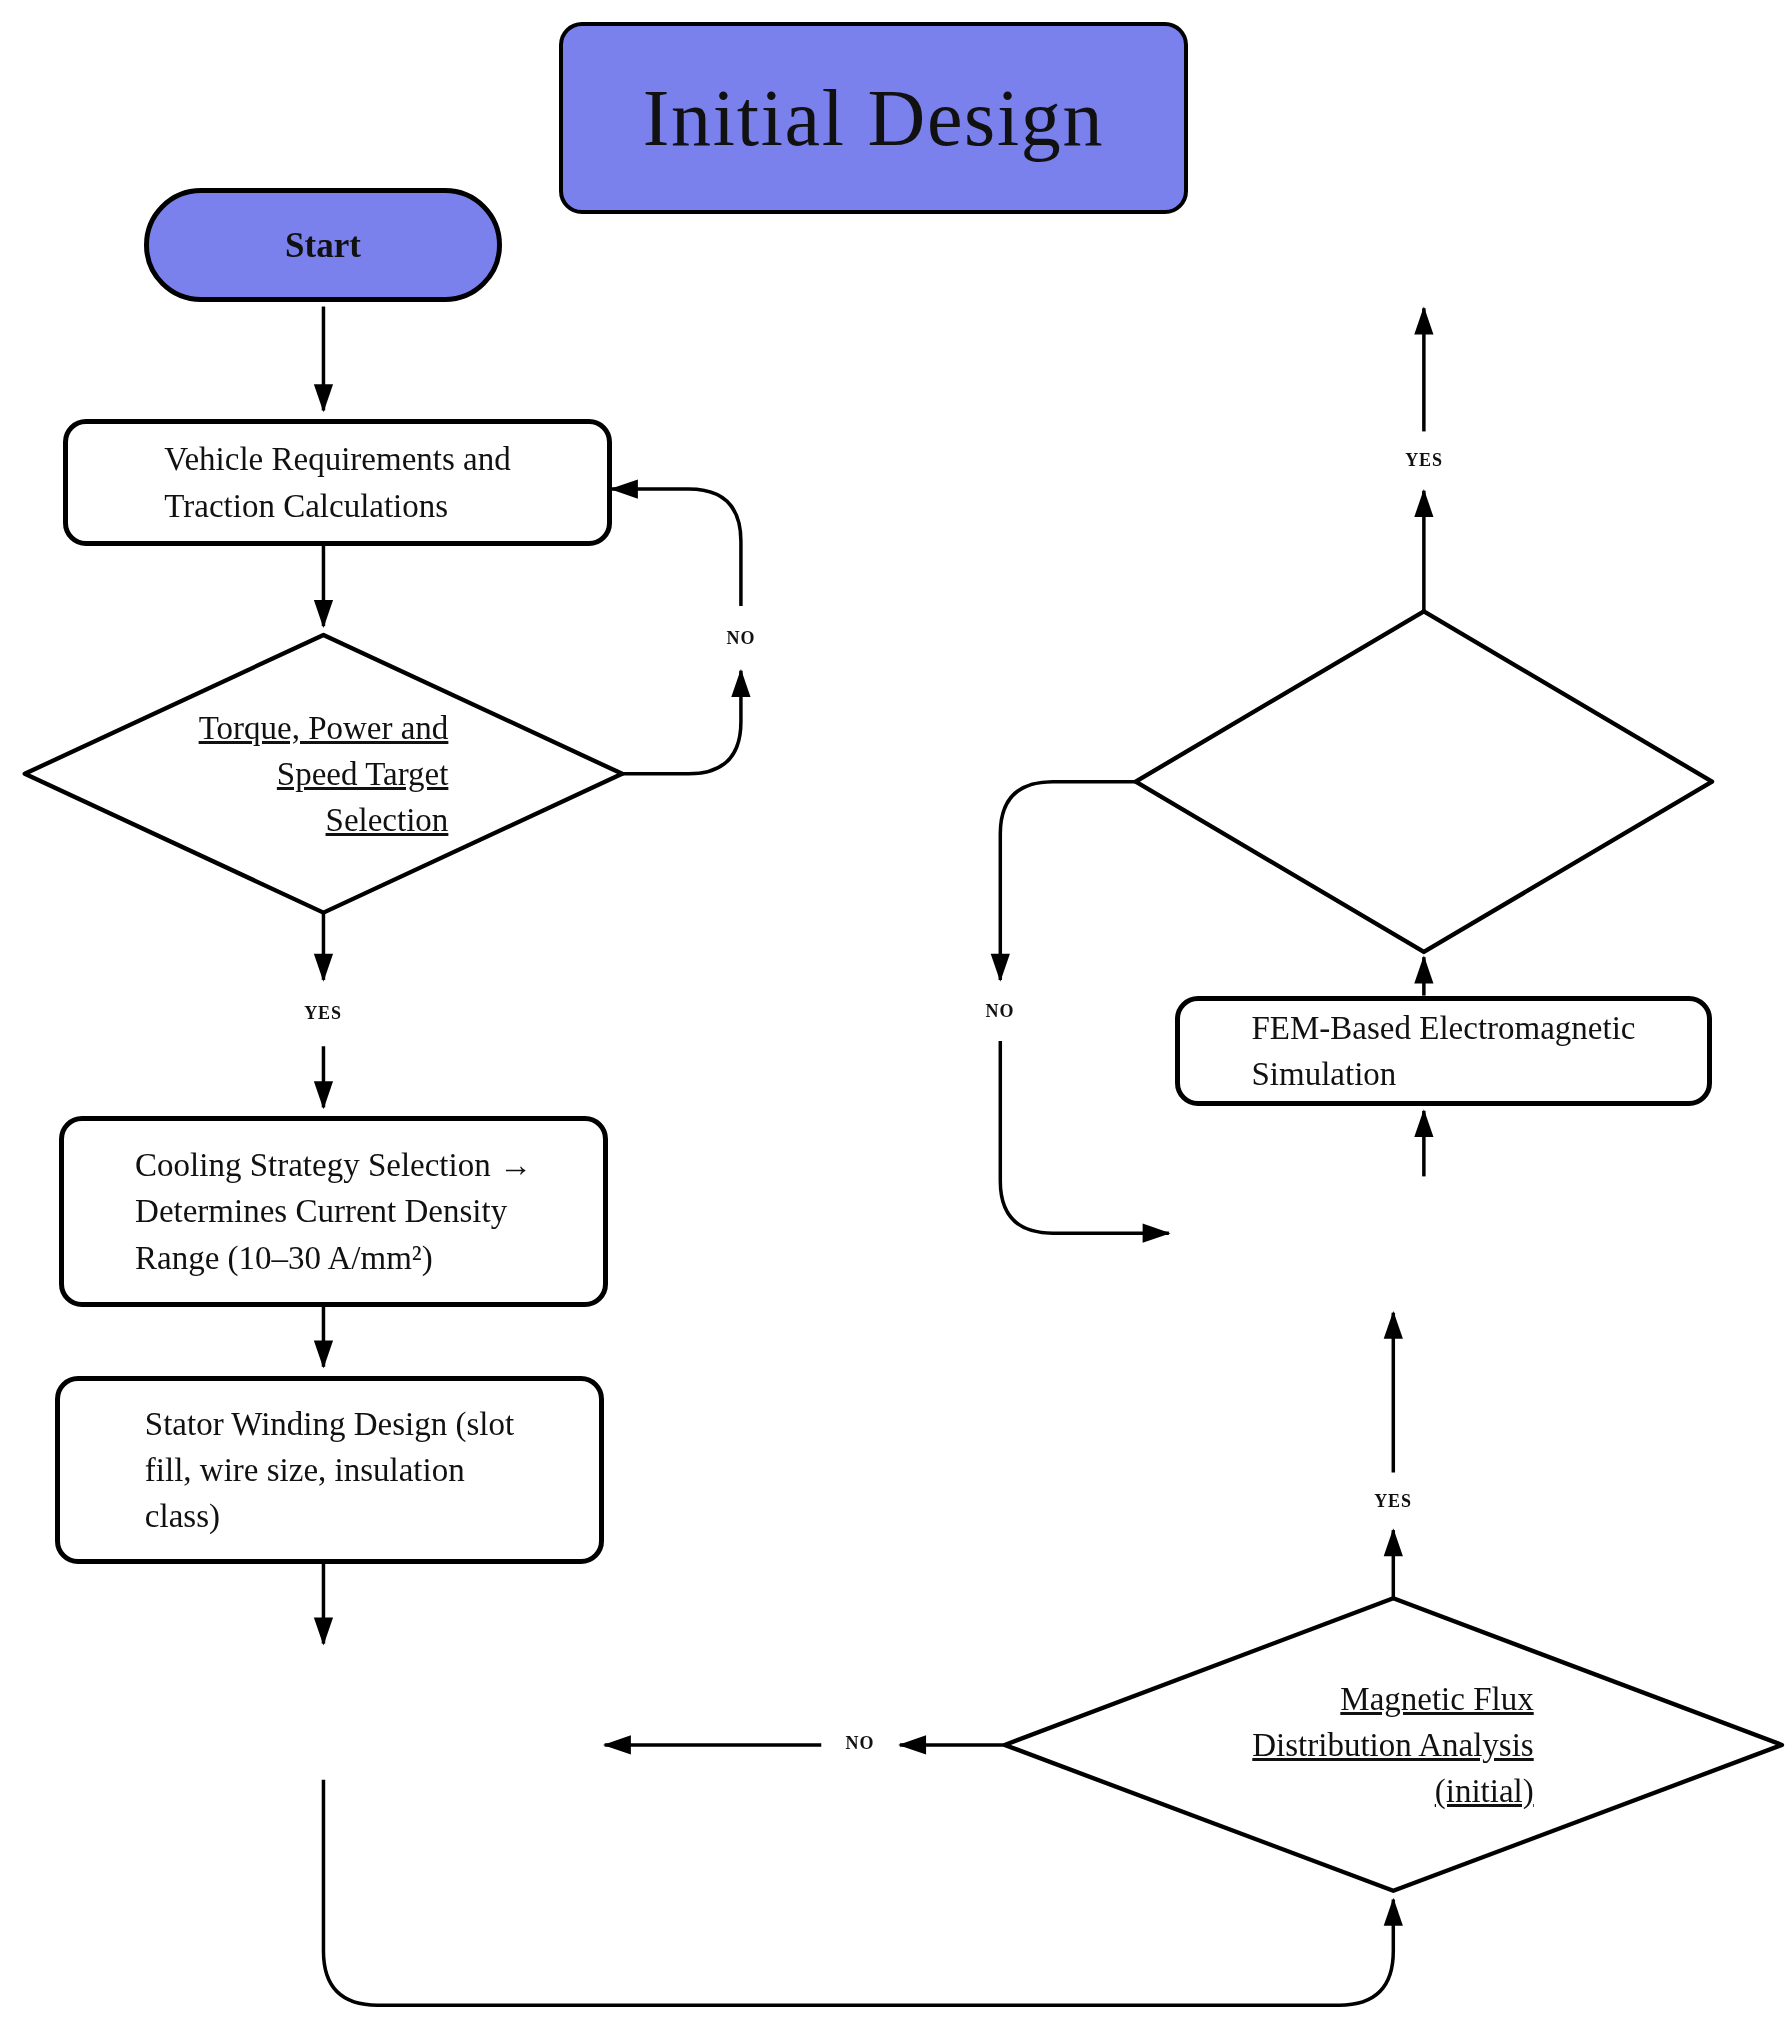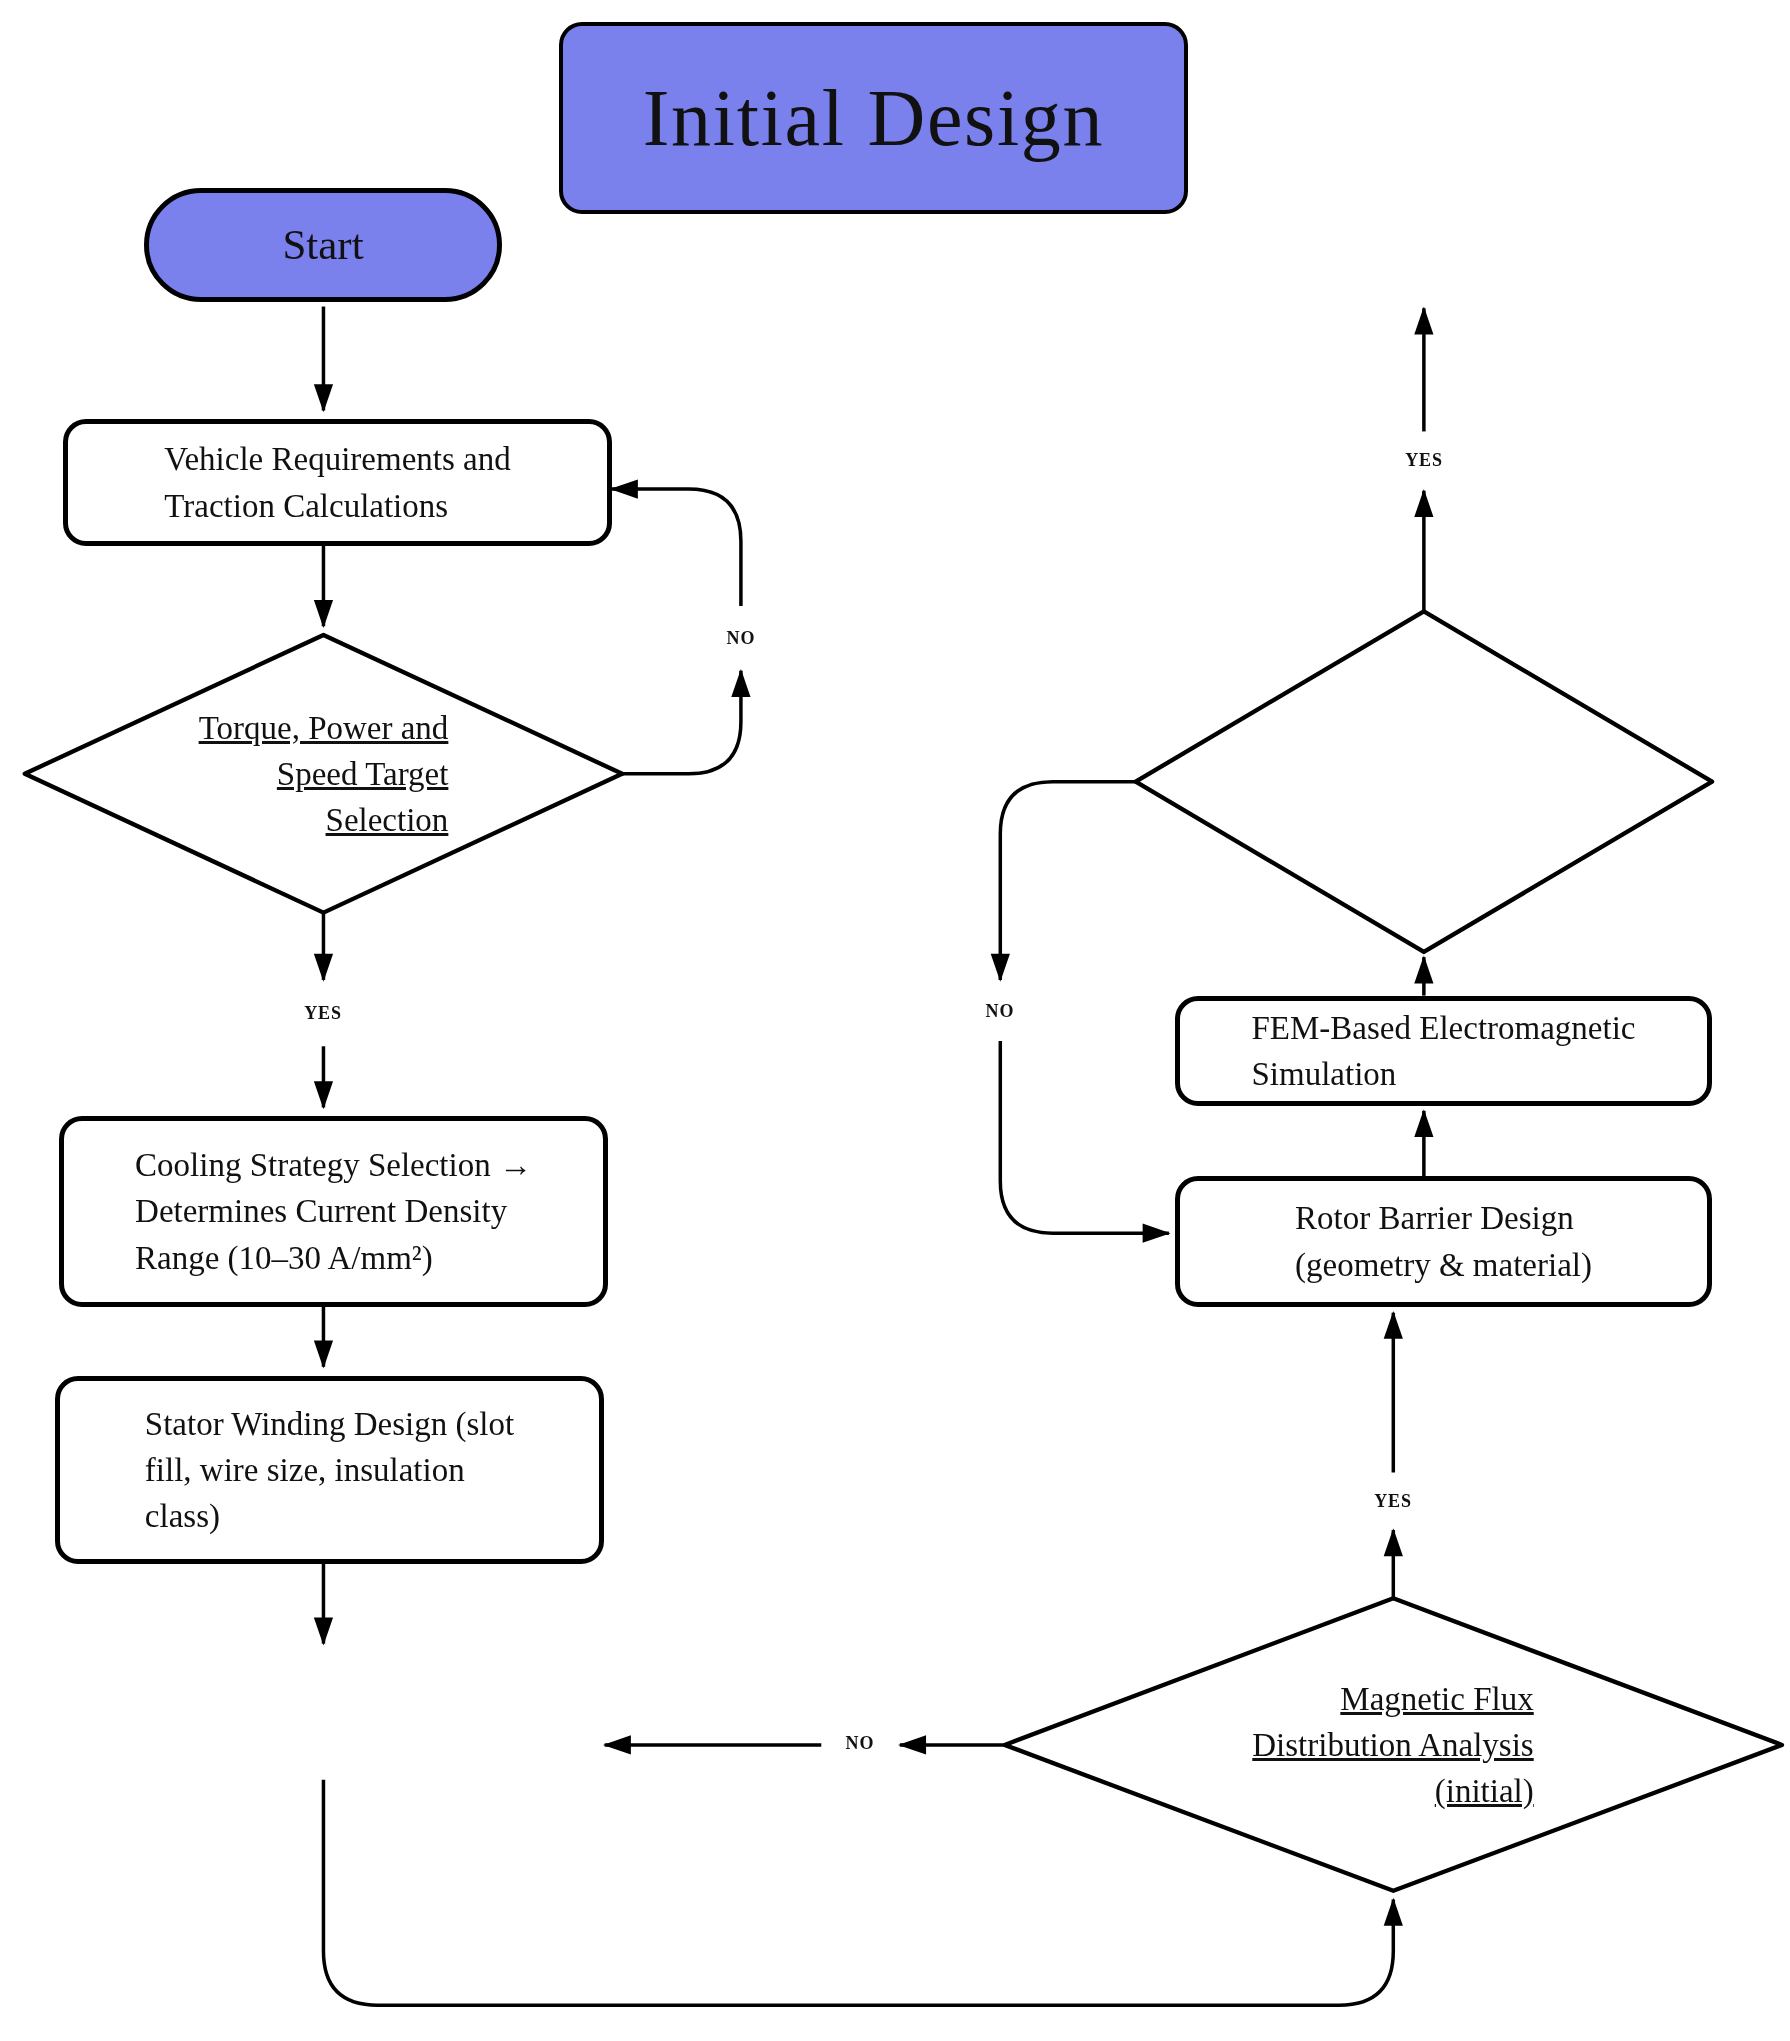--- a/index.html
+++ b/index.html
@@ -19,21 +19,22 @@
   }
   svg.wires{position:absolute;left:0;top:0;z-index:1;}
   .connector{stroke:var(--line-color);stroke-width:4;fill:none;}
   .shape-diamond{fill:var(--process-fill);stroke:var(--line-color);stroke-width:5;stroke-linejoin:round;}
   #arrowhead path{fill:var(--line-color);}
   .node{position:absolute;z-index:2;box-sizing:border-box;display:flex;align-items:center;justify-content:center;}
   .terminal{
     background:var(--node-fill);
     border:5.2px solid var(--line-color);
     border-radius:66px;
-    font-size:43px;
+    font-size:35px;
+    font-weight:bold;
   }
   .title-box{
     background:var(--node-fill);
     border:4.4px solid var(--line-color);
     border-radius:23px;
     font-size:80px;
     letter-spacing:1.7px;
   }
   .process{
     background:var(--process-fill);
@@ -107,24 +108,20 @@
   <div class="node process" style="left:55px;top:1376px;width:549px;height:188px;">
     <span class="lbl">Stator Winding Design (slot
 fill, wire size, insulation
 class)</span>
   </div>
 
   <div class="node process" style="left:1175px;top:996px;width:537px;height:110px;">
     <span class="lbl">FEM-Based Electromagnetic
 Simulation</span>
   </div>
-  <div class="node process" style="left:1175px;top:1176px;width:537px;height:131px;">
-    <span class="lbl">Rotor Barrier Design
-(geometry &amp; material)</span>
-  </div>
 
   <div class="dec-label" style="left:114px;top:704px;width:419px;height:140px;">
     <span class="lbl">Torque, Power and
 Speed Target
 Selection</span>
   </div>
   <div class="dec-label" style="left:1131px;top:1675px;width:524px;height:140px;">
     <span class="lbl">Magnetic Flux
 Distribution Analysis
 (initial)</span>

